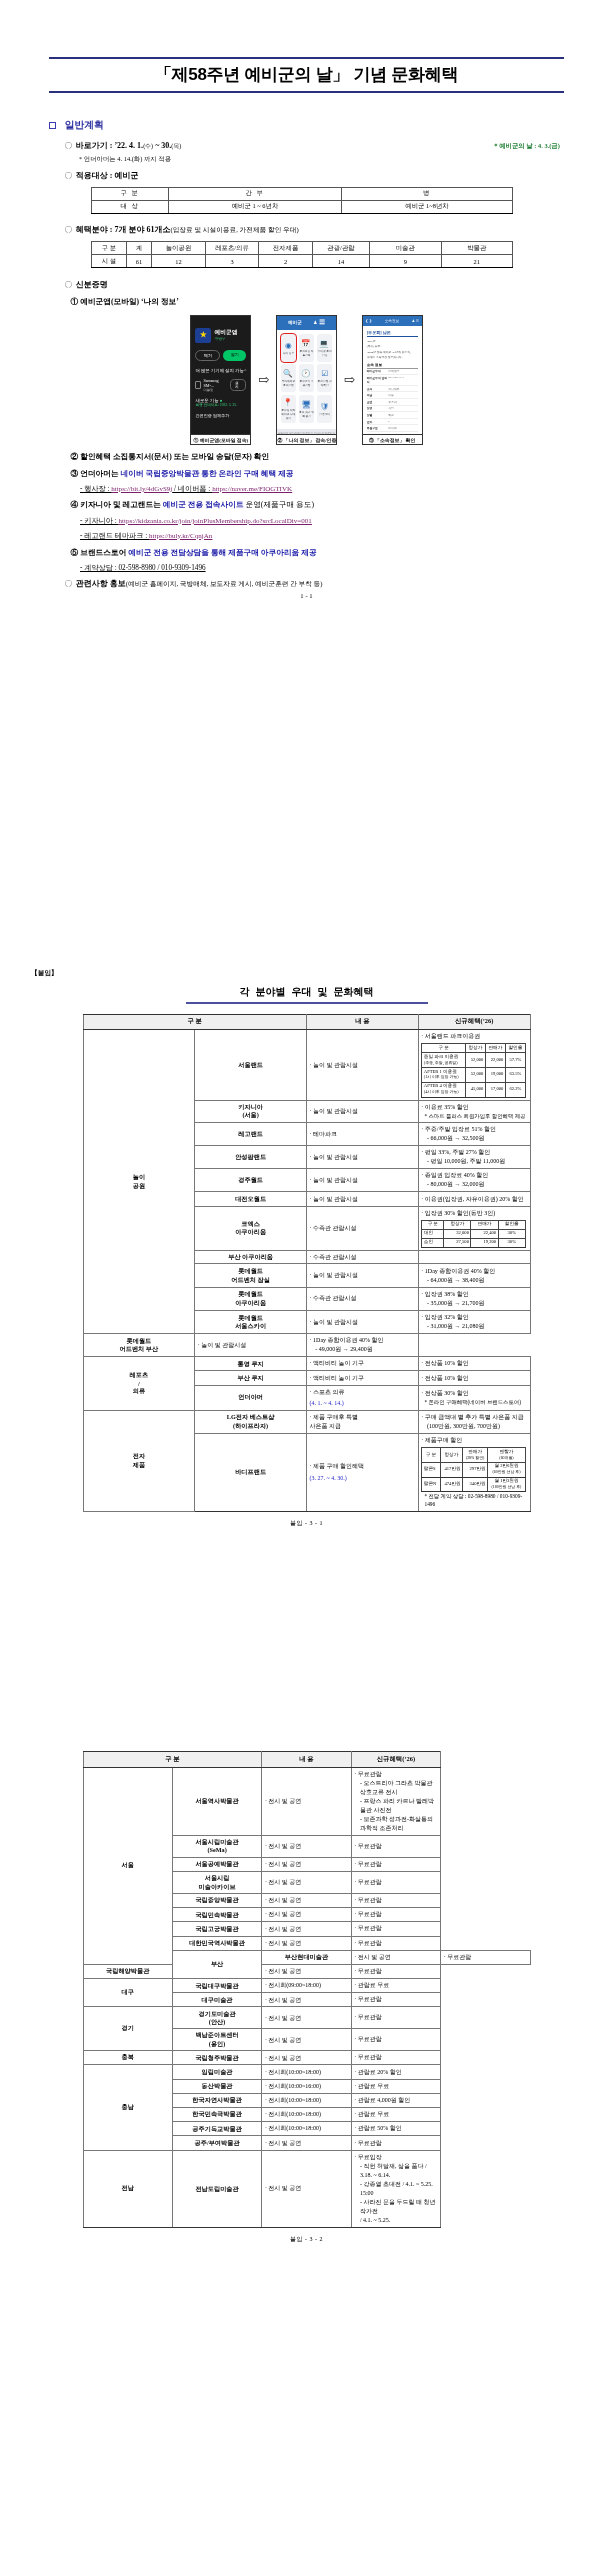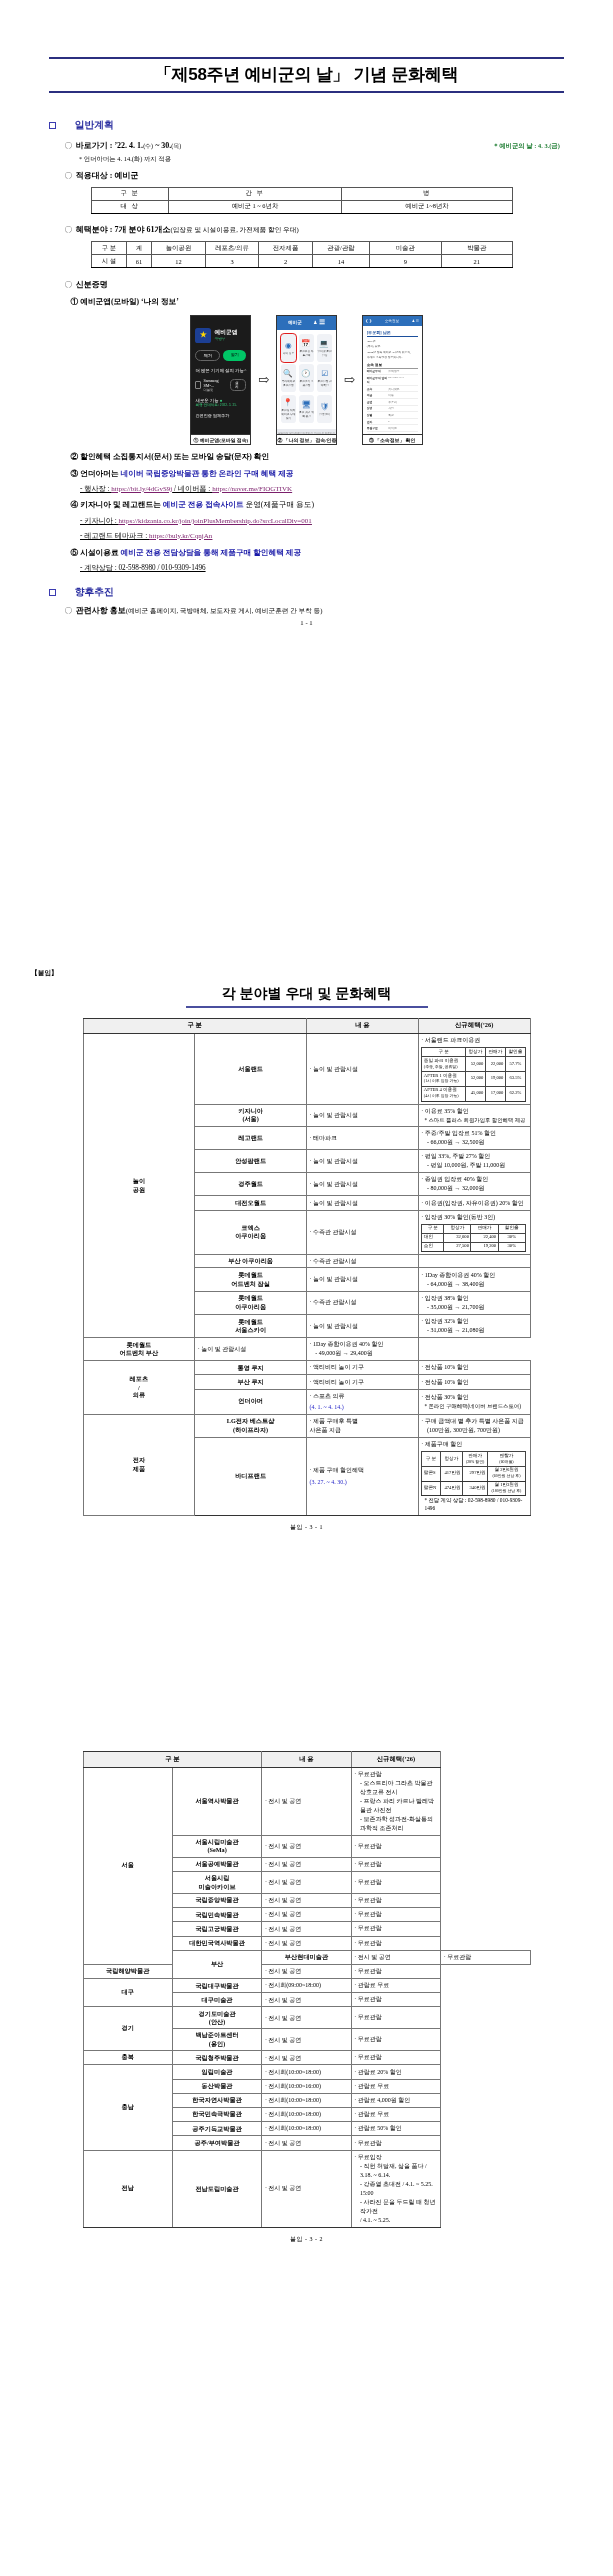--- a/index.html
+++ b/index.html
@@ -29,21 +29,21 @@
   }
   .doc-title {
     font-family: "Liberation Sans", "DejaVu Sans", sans-serif;
     font-weight: bold;
     font-size: 17px;
     letter-spacing: -0.3px;
     color: #000;
     white-space: nowrap;
   }
 
-  .h1row { display: flex; align-items: center; gap: 19px; margin: 9.3px 0 2.1px 0; }
+  .h1row { display: flex; align-items: center; gap: 9px; margin: 9.3px 0 2.1px 0; }
   .sqbullet {
     display: inline-block; width: 6.7px; height: 6.7px;
     border: 0.8px solid #3b3bb0; background: #fff;
     flex: 0 0 auto;
   }
   .h1txt {
     font-family: "Liberation Sans", "DejaVu Sans", sans-serif;
     font-weight: bold; font-size: 9.8px; color: #2b2fa0;
   }
 
@@ -142,22 +142,22 @@
   .linkline { margin-left: 31px; margin-top: 5.2px; font-size: 7.2px; text-decoration: underline; }
   .alink { color: #7b1f6b; text-decoration: underline; font-size: 7px; }
   .bluestrong { color:#1a1aa8; font-weight:bold; }
   .lvl3 { margin-left:21.6px; margin-top:6.7px; font-size:7.7px; font-weight:bold;}
   .lvl3 .pl { font-weight: normal; }
   .pagenum { text-align:center; font-size: 6.7px; margin-top: 3.1px; }
 
   
   .attach-tag { margin: 0 0 0 31px; font-size:6.7px; font-weight:bold; }
   .attach-title {
-    text-align:center; font-family:Liberation Sans, sans-serif;
-    font-weight:bold; font-size:14px; margin-top:7.2px;
+    text-align:center; font-family:Liberation Mono, monospace;
+    font-weight:bold; font-size:10px; margin-top:7.2px;
   }
   .attach-rule { width:242px; height:2.1px; background:#4a4f9e; margin: 3.1px auto 0 auto; }
 
   table.big { border-collapse: collapse; width: 448px; margin: 9.3px auto 0 auto; table-layout: fixed; }
   table.big th, table.big td {
     border: 0.5px solid #777; font-size: 6px; padding: 2.1px 2.6px; vertical-align: middle;
   }
   table.big thead th {
     background:#f0f0f0; text-align:center; font-weight:bold; font-size:6.4px;
     border-top:1.3px solid #333; border-bottom:1.3px solid #333; height:15.5px;
@@ -446,28 +446,24 @@
     <span>④ 키자니아 및 레고랜드는 </span><span class="bluestrong">예비군 전용 접속사이트</span><span class="pl"> 운영(제품구매 용도)</span>
   </div>
   <div class="linkline">
     <span>- 키자니아 : </span><a class="alink" href="#">https://kidzania.co.kr/join/joinPlusMembership.do?srcLocalDiv=001</a>
   </div>
   <div class="linkline">
     <span>- 레고랜드 테마파크 : </span><a class="alink" href="#">https://buly.kr/CqnjAn</a>
   </div>
 
   <div class="lvl3">
-    <span>⑤ 시설이용료 </span><span class="bluestrong">예비군 전용 전담상담을 통해 제품구매 할인혜택 제공</span>
+    <span>⑤ 브랜드스토어 </span><span class="bluestrong">예비군 전용 전담상담을 통해 제품구매 아쿠아리움 제공</span>
   </div>
   <div class="linkline">- 계약상담 : 02-598-8980 / 010-9309-1496</div>
 
-  <div class="h1row" style="margin-top:13.4px">
-    <span class="sqbullet"></span>
-    <span class="h1txt">향후추진</span>
-  </div>
   <div class="lvl2">
     <span class="obullet">〇</span>
     <span><span>관련사항 홍보</span><span class="sub">(예비군 홈페이지, 국방매체, 보도자료 게시, 예비군훈련 간 부착 등)</span></span>
   </div>
   <div class="pagenum">1 - 1</div>
 </div>
 
 <div class="page p2">
   <div class="attach-tag">【붙임】</div>
   <div class="attach-title">각 분야별 우대 및 문화혜택</div>

